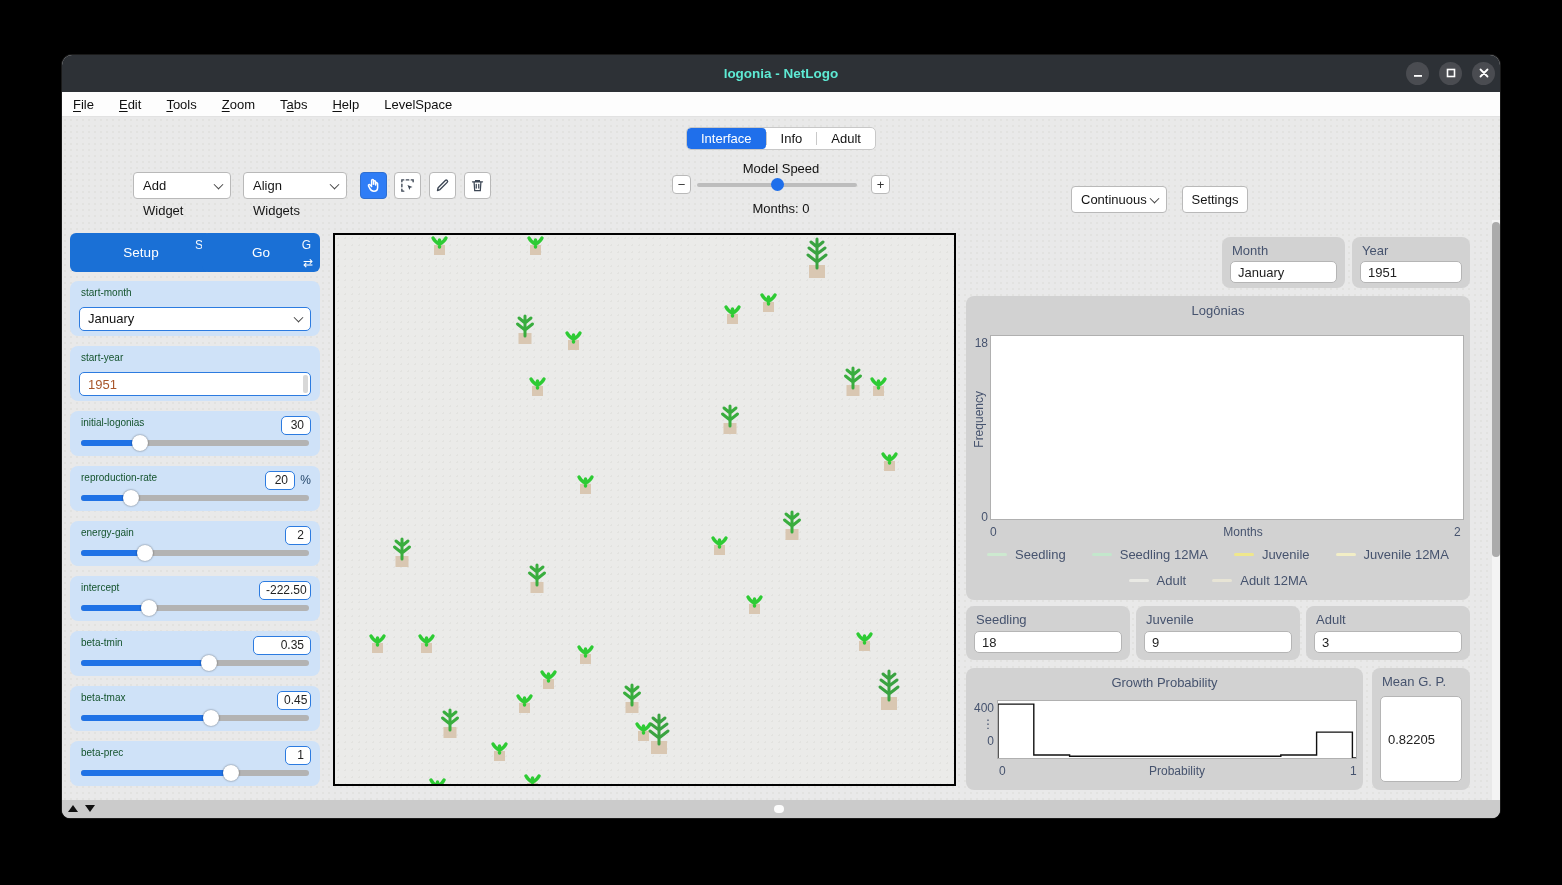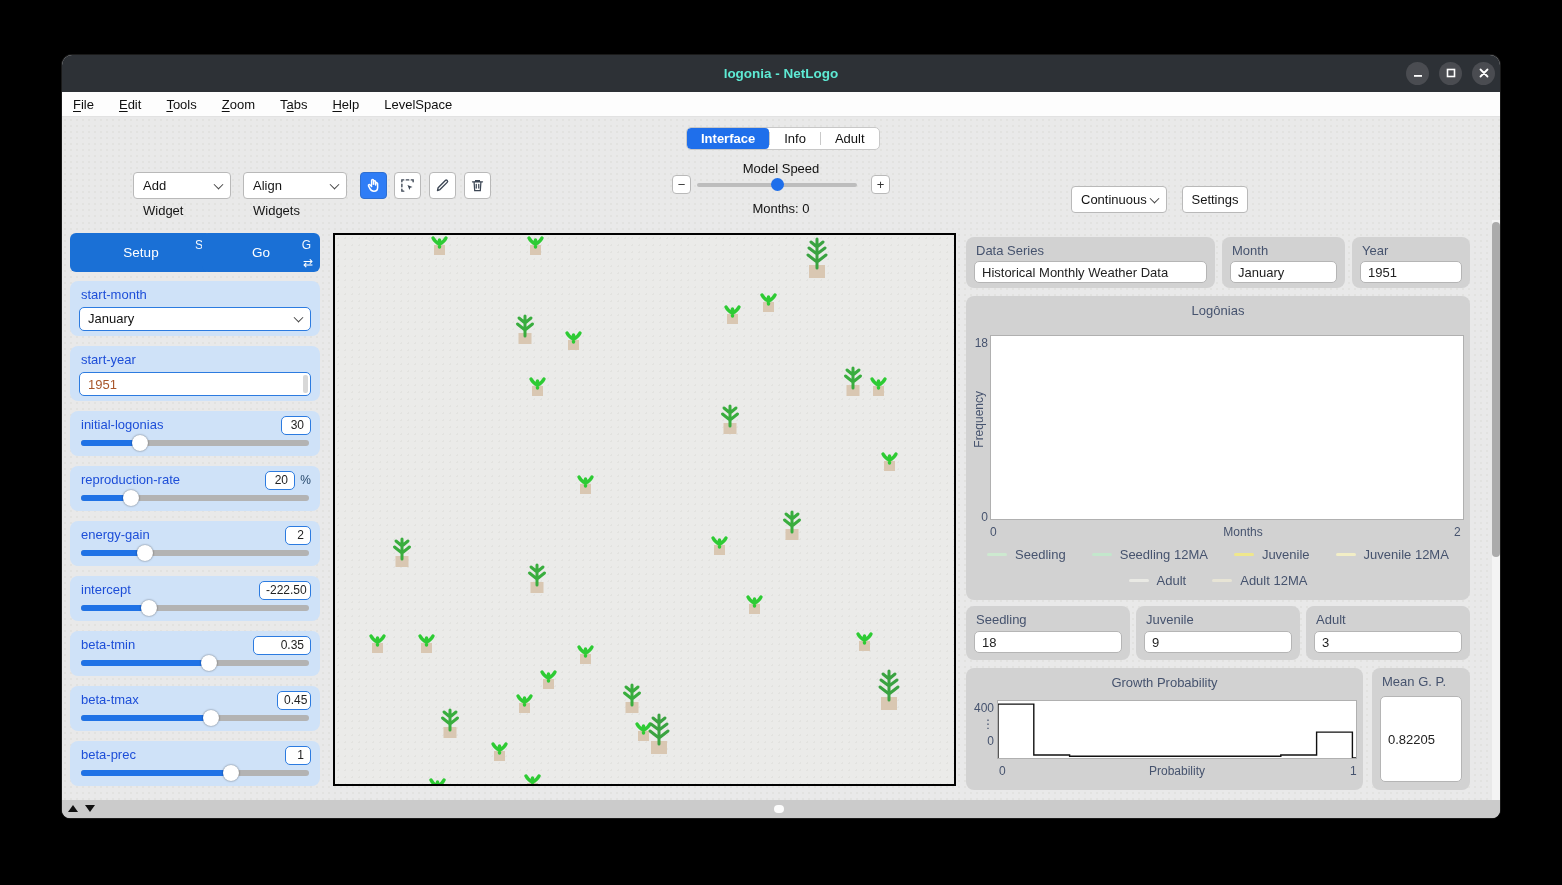--- a/index.html
+++ b/index.html
@@ -23,21 +23,21 @@
   .menu-item { font-size:13px; color:#101010; }
   .menu-item u { text-underline-offset:2px; }
 
   
   .chrome { position:absolute; left:0; top:62px; width:100%; height:103px;
     background:#e9e9e9; background-image:radial-gradient(#e2e2e0 1px, rgba(0,0,0,0) 1px);
     background-size:6px 6px; }
   .tabgroup { position:absolute; left:624px; top:10px; height:23px; display:flex;
     background:#fff; border:1px solid #c8c8c8; border-radius:5px; overflow:hidden; align-items:stretch; }
   .tabseg { font-size:13px; padding:0 14px; line-height:21px; color:#111; }
-  .tabseg.active { background:#1f6feb; color:#fff; font-weight:bold; border-radius:4px; }
+  .tabseg.active { background:#1f6feb; color:#fff; font-weight:normal; border-radius:4px; }
   .tabsep { width:1px; background:#c9c9c9; margin:4px 0; }
 
   .btnish { background:#fff; border:1px solid #b9b9b9; border-radius:4px; font-size:13px; color:#141414; }
   .ddl { position:absolute; height:27px; line-height:25px; padding:0 24px 0 9px; }
   .ddl .chev, .chooser-box .chev { position:absolute; right:8px; top:50%; width:7px; height:7px;
     border-right:1.6px solid #444; border-bottom:1.6px solid #444;
     transform:translateY(-70%) rotate(45deg); }
   .toolbtn { position:absolute; width:27px; height:27px; display:flex; align-items:center; justify-content:center; }
   .toolbtn.active { background:#2f7df6; border-color:#2f6fd0; }
   .speedlabel { position:absolute; left:624px; top:44px; width:190px; text-align:center; font-size:13px; color:#111; }
@@ -53,21 +53,21 @@
   .content-bg { position:absolute; left:0; top:165px; width:100%; height:580px; background:#e9e9e9;
     background-image:radial-gradient(#e2e2e0 1px, rgba(0,0,0,0) 1px); background-size:6px 6px; }
 
   
   .nl-btn { position:absolute; background:#1a70d6; border-radius:6px; color:#fff; }
   .nl-btn .cap { position:absolute; left:0; right:0; top:0; bottom:0; display:flex; align-items:center;
     justify-content:center; font-size:13.5px; }
   .nl-btn .key { position:absolute; right:9px; top:5px; font-size:12px; opacity:.95; }
   .nl-btn .forever { position:absolute; right:7px; bottom:4px; font-size:12px; line-height:10px; }
   .card { position:absolute; left:8px; width:250px; background:#cfe2f8; border-radius:8px; }
-  .card .wlabel { position:absolute; left:11px; top:6px; font-size:13px; color:#1d4ed8; }
+  .card .wlabel { position:absolute; left:11px; top:6px; font-size:10px; color:#14532d; }
   .chooser-box { position:absolute; left:9px; top:26px; width:232px; height:24px; background:#fff;
     border:1px solid #2c7be0; border-radius:5px; font-size:13px; color:#111; line-height:22px; padding-left:8px; }
   .inputbox { position:absolute; left:9px; top:26px; width:232px; height:24px; background:#fff;
     border:1px solid #2c7be0; border-radius:5px; font-size:13px; color:#a8562a;
     padding-left:8px; font-family:"Liberation Sans",sans-serif; outline:none; }
   .inputnub { position:absolute; right:12px; top:29px; width:5px; height:18px; background:#d8d8d8; border-radius:2px; }
   .valbox { position:absolute; top:5px; background:#fff; border:1px solid #2c7be0; border-radius:5px;
     font-size:12px; color:#222; text-align:right; padding:1px 6px; line-height:15px; }
   .unit { position:absolute; top:7px; font-size:12px; color:#25476b; }
   .strack { position:absolute; left:11px; right:11px; top:29px; height:6px; background:#b3b3b3; border-radius:3px; }
@@ -405,24 +405,20 @@
       <div class="plant" style="left: 185px; top: 534px;"><svg width="24" height="24" viewBox="0 0 24 24">
           <rect x="7" y="14" width="11" height="10" fill="#d9c7b2"></rect>
           <path d="M12.5 16 V9 M12.5 13 C10 12 7.5 10 6 7 M12.5 13 C15 12 17.5 10 19 7" stroke="#2ecb34" stroke-width="3.4" fill="none" stroke-linecap="round"></path>
         </svg></div>
       <div class="plant" style="left: 90px; top: 538px;"><svg width="24" height="24" viewBox="0 0 24 24">
           <rect x="7" y="14" width="11" height="10" fill="#d9c7b2"></rect>
           <path d="M12.5 16 V9 M12.5 13 C10 12 7.5 10 6 7 M12.5 13 C15 12 17.5 10 19 7" stroke="#2ecb34" stroke-width="3.4" fill="none" stroke-linecap="round"></path>
         </svg></div>
     </div>
 
-  <div class="panel" style="left:904px; top:182px; width:249px; height:51px;">
-    <div class="plabel">Data Series</div>
-    <div class="pfield" style="left:8px; top:24px; width:233px; height:22px;">Historical Monthly Weather Data</div>
-  </div>
   <div class="panel" style="left:1160px; top:182px; width:123px; height:51px;">
     <div class="plabel">Month</div>
     <div class="pfield" style="left:8px; top:24px; width:107px; height:22px;">January</div>
   </div>
   <div class="panel" style="left:1290px; top:182px; width:118px; height:51px;">
     <div class="plabel">Year</div>
     <div class="pfield" style="left:8px; top:24px; width:102px; height:22px;">1951</div>
   </div>
 
   <div class="panel" style="left:904px; top:241px; width:504px; height:304px;">

